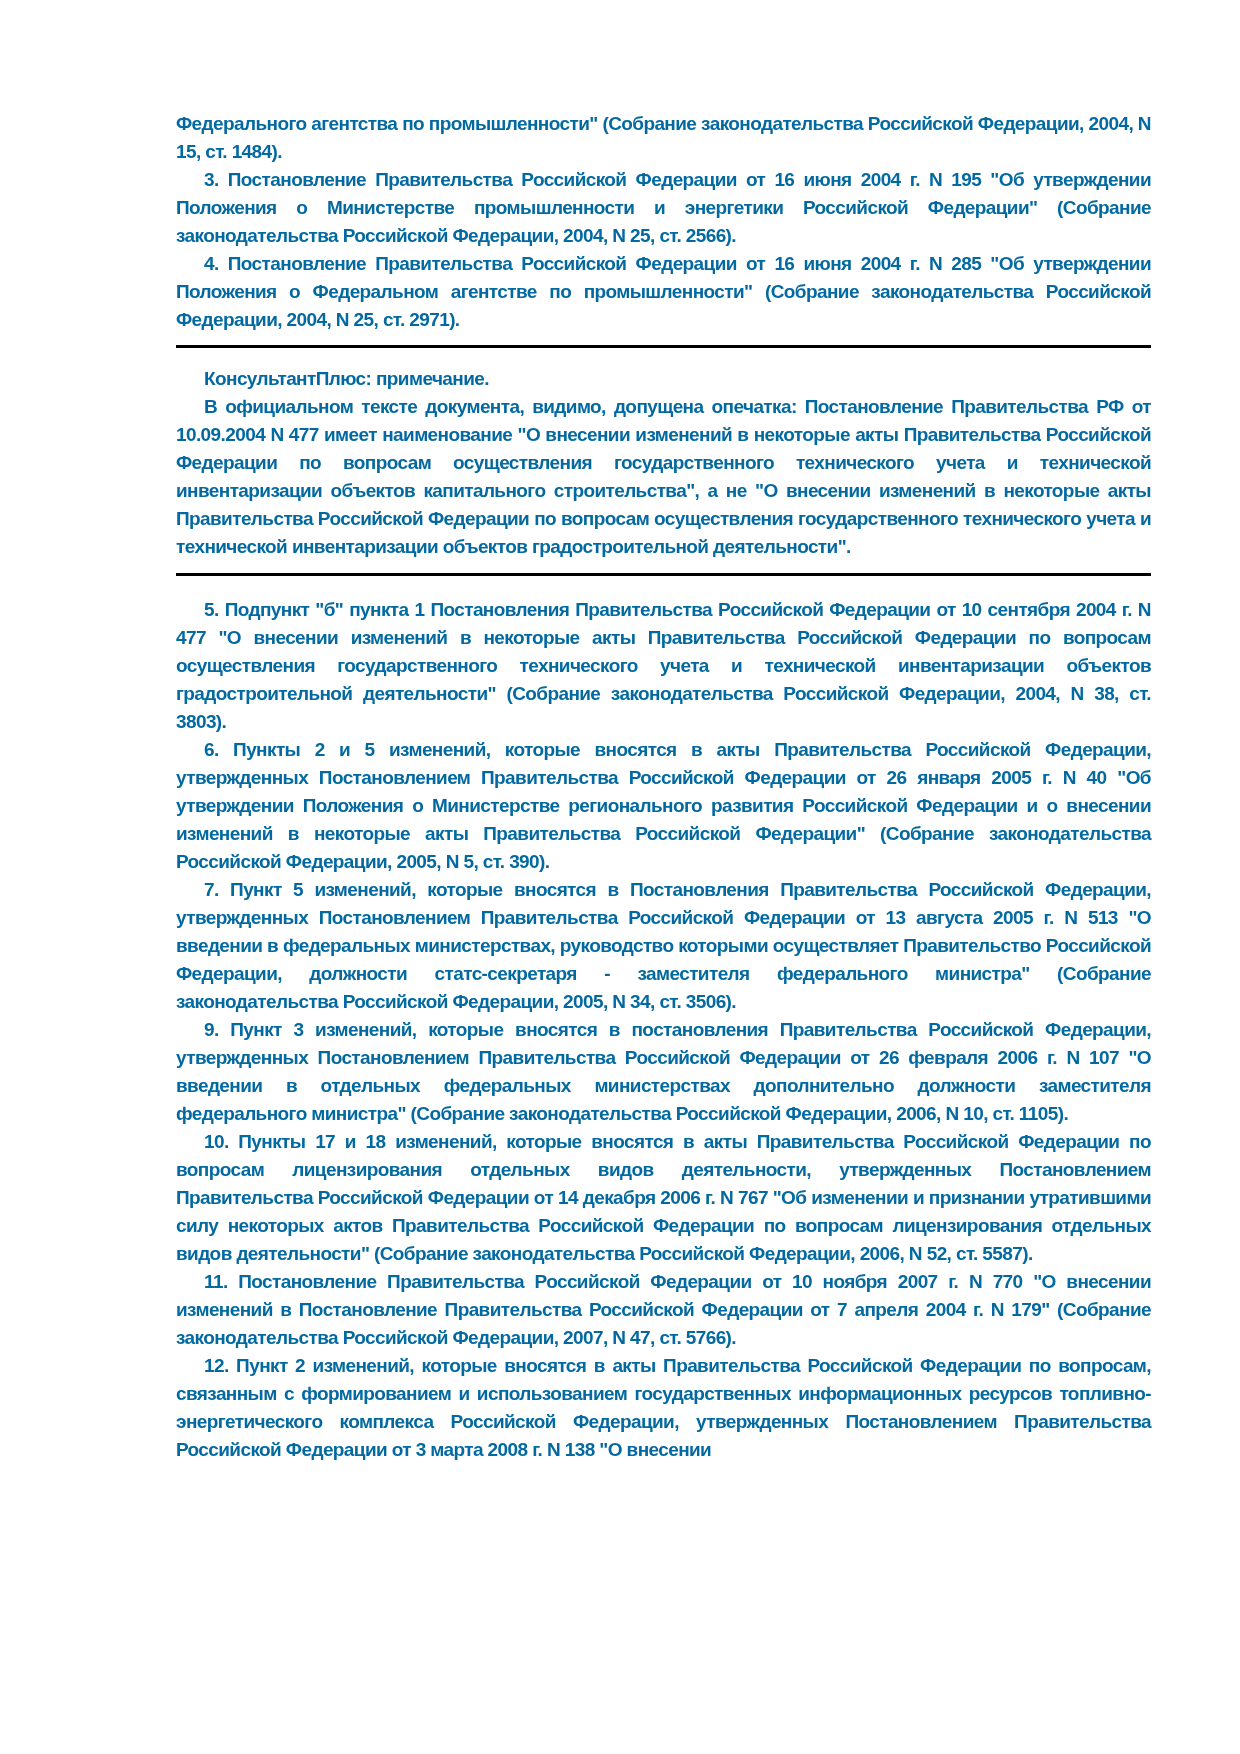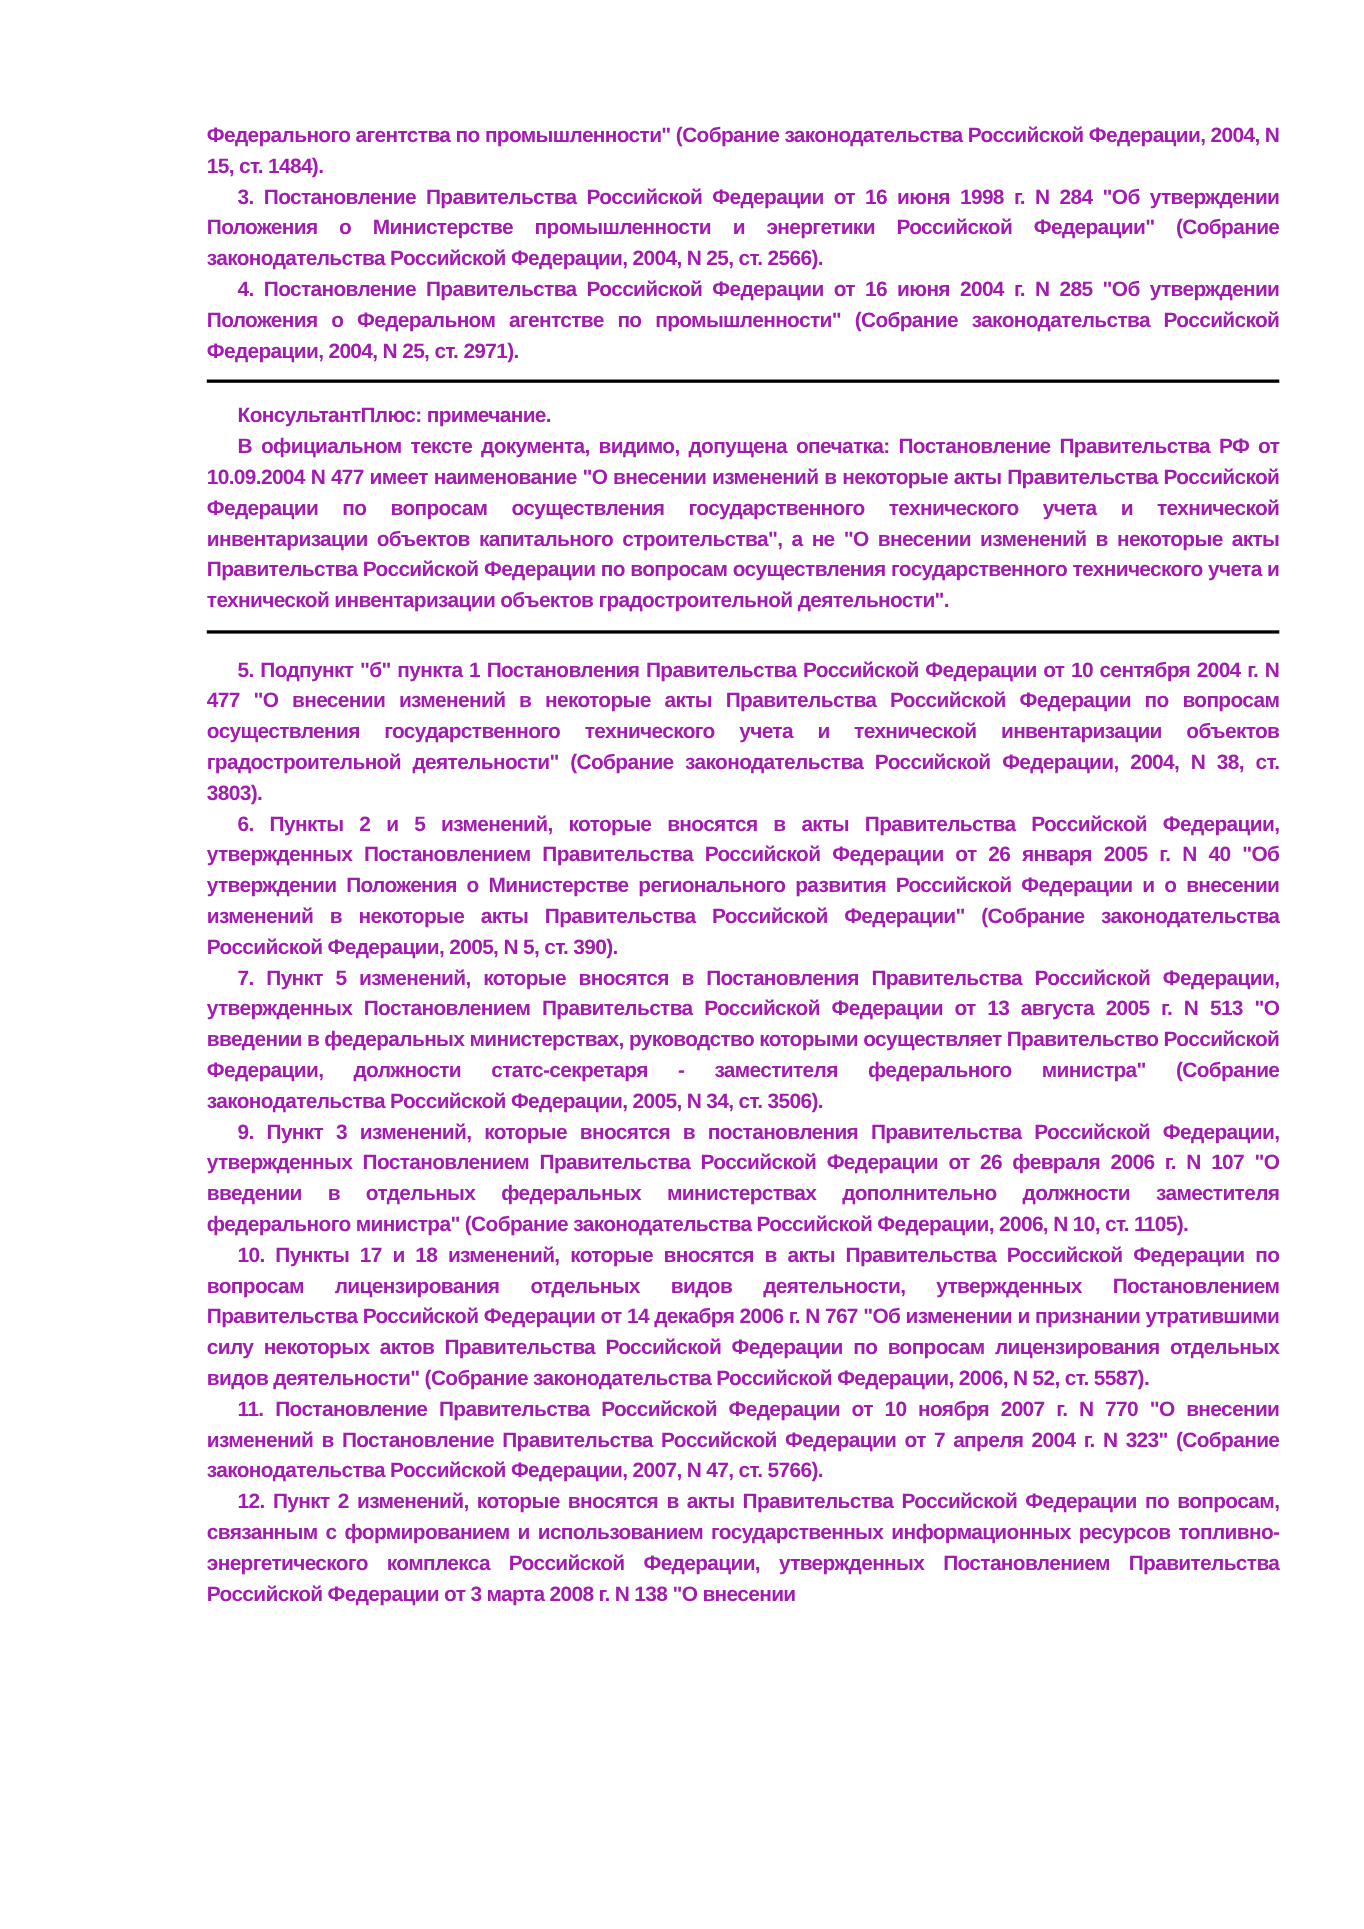--- a/index.html
+++ b/index.html
@@ -5,24 +5,24 @@
   html, body { margin: 0; padding: 0; background: #ffffff; }
   .page {
     position: relative;
     width: 1240px;
     height: 1754px;
     background: #ffffff;
     overflow: hidden;
   }
   .content {
     position: absolute;
-    left: 188px;
+    left: 176px;
     top: 110px;
     width: 975px;
-    color: #a21caf;
+    color: #0369a1;
     font-family: "Liberation Sans", sans-serif;
     font-weight: 700;
     font-size: 19px;
     line-height: 28px;
     letter-spacing: -0.6px;
   }
   p.para {
     margin: 0;
     padding: 0;
     text-indent: 28px;
@@ -38,37 +38,37 @@
   .rule-bottom { margin: 12px 0 20px 0; }
 </style>
 </head>
 <body>
 
 <div class="page">
   <div class="content">
 
     <div id="top-paras">
         <p class="para">Федерального агентства по промышленности" (Собрание законодательства Российской Федерации, 2004, N 15, ст. 1484).</p>
-        <p class="para">3. Постановление Правительства Российской Федерации от 16 июня 1998 г. N 284 "Об утверждении Положения о Министерстве промышленности и энергетики Российской Федерации" (Собрание законодательства Российской Федерации, 2004, N 25, ст. 2566).</p>
+        <p class="para">3. Постановление Правительства Российской Федерации от 16 июня 2004 г. N 195 "Об утверждении Положения о Министерстве промышленности и энергетики Российской Федерации" (Собрание законодательства Российской Федерации, 2004, N 25, ст. 2566).</p>
         <p class="para">4. Постановление Правительства Российской Федерации от 16 июня 2004 г. N 285 "Об утверждении Положения о Федеральном агентстве по промышленности" (Собрание законодательства Российской Федерации, 2004, N 25, ст. 2971).</p>
       </div>
 
     <div class="rule"></div>
 
     <div>
       <p class="para">КонсультантПлюс: примечание.</p>
       <p class="para">В официальном тексте документа, видимо, допущена опечатка: Постановление Правительства РФ от 10.09.2004 N 477 имеет наименование "О внесении изменений в некоторые акты Правительства Российской Федерации по вопросам осуществления государственного технического учета и технической инвентаризации объектов капитального строительства", а не "О внесении изменений в некоторые акты Правительства Российской Федерации по вопросам осуществления государственного технического учета и технической инвентаризации объектов градостроительной деятельности".</p>
     </div>
 
     <div class="rule rule-bottom"></div>
 
     <div id="bottom-paras">
         <p class="para">5. Подпункт "б" пункта 1 Постановления Правительства Российской Федерации от 10 сентября 2004 г. N 477 "О внесении изменений в некоторые акты Правительства Российской Федерации по вопросам осуществления государственного технического учета и технической инвентаризации объектов градостроительной деятельности" (Собрание законодательства Российской Федерации, 2004, N 38, ст. 3803).</p>
         <p class="para">6. Пункты 2 и 5 изменений, которые вносятся в акты Правительства Российской Федерации, утвержденных Постановлением Правительства Российской Федерации от 26 января 2005 г. N 40 "Об утверждении Положения о Министерстве регионального развития Российской Федерации и о внесении изменений в некоторые акты Правительства Российской Федерации" (Собрание законодательства Российской Федерации, 2005, N 5, ст. 390).</p>
         <p class="para">7. Пункт 5 изменений, которые вносятся в Постановления Правительства Российской Федерации, утвержденных Постановлением Правительства Российской Федерации от 13 августа 2005 г. N 513 "О введении в федеральных министерствах, руководство которыми осуществляет Правительство Российской Федерации, должности статс-секретаря - заместителя федерального министра" (Собрание законодательства Российской Федерации, 2005, N 34, ст. 3506).</p>
         <p class="para">9. Пункт 3 изменений, которые вносятся в постановления Правительства Российской Федерации, утвержденных Постановлением Правительства Российской Федерации от 26 февраля 2006 г. N 107 "О введении в отдельных федеральных министерствах дополнительно должности заместителя федерального министра" (Собрание законодательства Российской Федерации, 2006, N 10, ст. 1105).</p>
         <p class="para">10. Пункты 17 и 18 изменений, которые вносятся в акты Правительства Российской Федерации по вопросам лицензирования отдельных видов деятельности, утвержденных Постановлением Правительства Российской Федерации от 14 декабря 2006 г. N 767 "Об изменении и признании утратившими силу некоторых актов Правительства Российской Федерации по вопросам лицензирования отдельных видов деятельности" (Собрание законодательства Российской Федерации, 2006, N 52, ст. 5587).</p>
-        <p class="para">11. Постановление Правительства Российской Федерации от 10 ноября 2007 г. N 770 "О внесении изменений в Постановление Правительства Российской Федерации от 7 апреля 2004 г. N 323" (Собрание законодательства Российской Федерации, 2007, N 47, ст. 5766).</p>
+        <p class="para">11. Постановление Правительства Российской Федерации от 10 ноября 2007 г. N 770 "О внесении изменений в Постановление Правительства Российской Федерации от 7 апреля 2004 г. N 179" (Собрание законодательства Российской Федерации, 2007, N 47, ст. 5766).</p>
         <p class="para">12. Пункт 2 изменений, которые вносятся в акты Правительства Российской Федерации по вопросам, связанным с формированием и использованием государственных информационных ресурсов топливно-энергетического комплекса Российской Федерации, утвержденных Постановлением Правительства Российской Федерации от 3 марта 2008 г. N 138 "О внесении</p>
       </div>
 
   </div>
 </div>
 
 </body></html>

